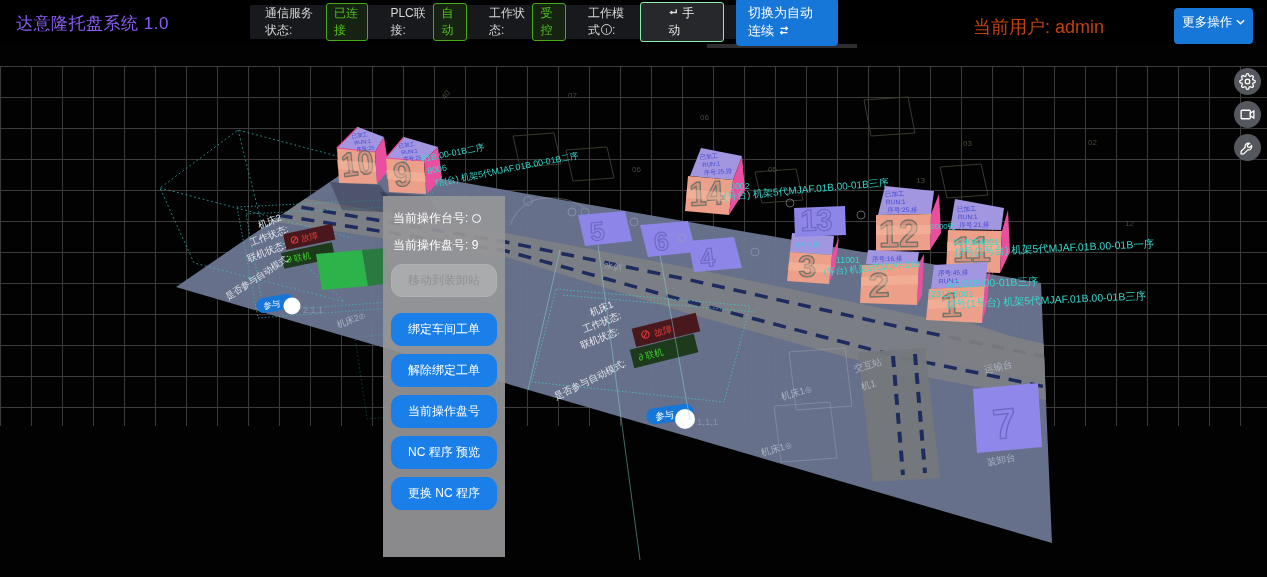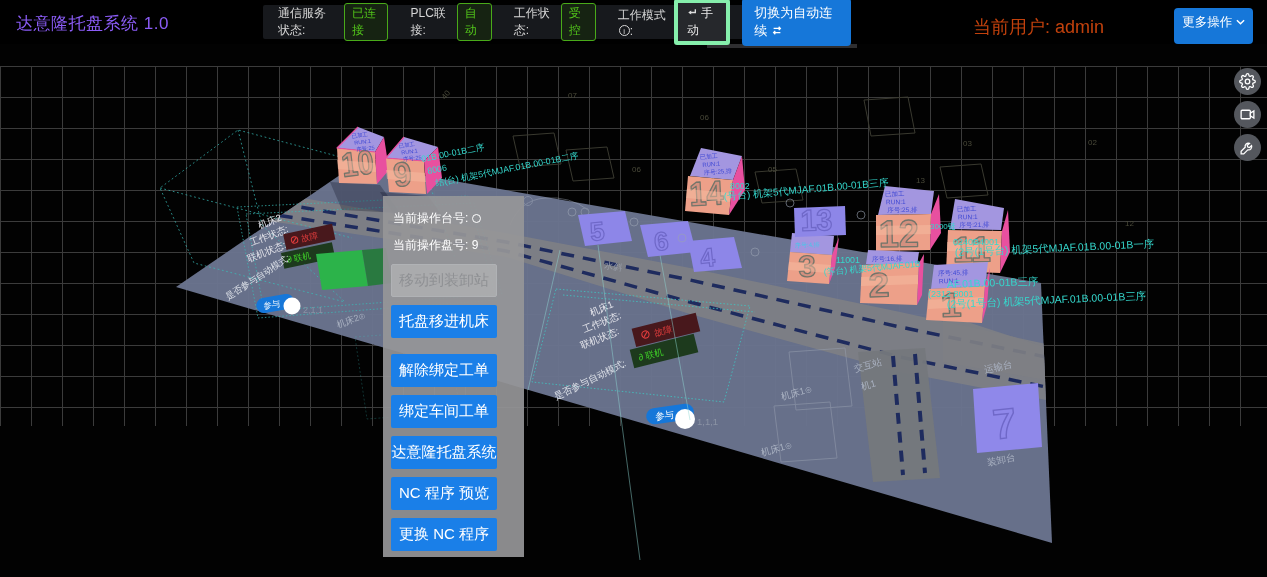--- a/index.html
+++ b/index.html
@@ -2,35 +2,35 @@
 <html><head>
 <meta charset="utf-8">
 <style>
 html,body{margin:0;padding:0;background:#000;width:1267px;height:577px;overflow:hidden;}
 *{box-sizing:border-box;font-family:"Liberation Sans",sans-serif;}
 #stage{position:relative;width:1267px;height:577px;background:#020202;}
 #scene{position:absolute;left:0;top:0;}
 
 #hdr{position:absolute;left:0;top:0;width:1267px;height:44px;background:#000;}
 #title{position:absolute;left:16px;top:12px;color:#8b5cf6;font-size:17px;font-weight:normal;letter-spacing:0.5px;}
-#statusbar{position:absolute;left:263px;top:5px;width:588px;height:34px;background:#17191d;border-radius:2px;display:flex;align-items:center;padding-left:15px;}
+#statusbar{position:absolute;left:250px;top:5px;width:588px;height:34px;background:#17191d;border-radius:2px;display:flex;align-items:center;padding-left:15px;}
 .slbl{color:#d6d6d6;font-size:12px;margin-right:6px;}
 .badge{font-size:12px;color:#52c41a;background:#162312;border:1px solid #49aa19;border-radius:3px;padding:1px 7px;margin-right:22px;}
-.key{font-size:12px;color:#e8e8e8;background:#26282c;border:4px solid #86efac;border-radius:3px;padding:2px 9px;margin-right:12px;}
+.key{font-size:12px;color:#e8e8e8;background:#26282c;border:1px solid #86efac;border-radius:3px;padding:2px 27px;margin-right:12px;}
 .ci{display:inline-block;width:11px;height:11px;border:1px solid #d6d6d6;border-radius:50%;font-size:8px;line-height:11px;text-align:center;vertical-align:1px;margin-left:1px;}
 #swbtn{font-size:13px;color:#fff;background:#1677d9;border-radius:4px;padding:6px 12px;}
 #user{position:absolute;left:973px;top:15px;color:#c2410c;font-size:18px;}
 #morebtn{position:absolute;left:1174px;top:8px;width:79px;height:36px;background:#1677d9;border-radius:4px;color:#fff;font-size:12.5px;text-align:center;line-height:28px;}
 
 .rbtn{position:absolute;left:1234px;width:27px;height:27px;border-radius:50%;background:#54575d;display:flex;align-items:center;justify-content:center;}
 
-#menu{position:absolute;left:383px;top:196px;width:141px;height:361px;background:rgba(150,150,152,0.92);padding:8px 8px 0 8px;}
+#menu{position:absolute;left:383px;top:196px;width:122px;height:361px;background:rgba(150,150,152,0.92);padding:8px 8px 0 8px;}
 .mcirc{display:inline-block;width:9px;height:9px;border:1.5px solid #fff;border-radius:50%;vertical-align:-1px;}
 #menu .info{color:#fff;font-size:12px;margin:6px 0 10px 2px;}
-#menu .btn{width:106px;height:33px;background:#1a7fe8;color:#fff;font-size:15px;display:flex;align-items:center;justify-content:center;margin-bottom:8px;border-radius:2px;}
+#menu .btn{width:106px;height:33px;background:#1a7fe8;color:#fff;font-size:12px;display:flex;align-items:center;justify-content:center;margin-bottom:8px;border-radius:11px;}
 #menu .btn.dis{background:rgba(200,200,200,0.45);color:#8f9194;border:1px solid #b0b2b5;}
 #menu .sep{height:8px;}
 </style>
 </head>
 <body>
 <div id="stage">
 <svg id="scene" width="1267" height="577" viewBox="0 0 1267 577">
   <defs>
     <clipPath id="planeclip">
           <polygon points="176,287 356,164 1041,283 1052,543"></polygon>
@@ -432,21 +432,20 @@
     </div>
 <div class="rbtn" style="top:134px">
       <svg width="17" height="17" viewBox="0 0 24 24" fill="none" stroke="#fff" stroke-width="1.8">
         <path d="M14.7 6.3a4.5 4.5 0 0 0-6 5.3L3 17.3V21h3.7l5.7-5.7a4.5 4.5 0 0 0 5.3-6l-2.8 2.8-2.5-.7-.7-2.5z"></path>
       </svg>
     </div>
 <div id="menu">
   <div class="info">当前操作台号: <span class="mcirc"></span></div>
   <div class="info">当前操作盘号: 9</div>
   <div class="btn dis">移动到装卸站</div>
-  <div class="btn">托盘移进机床</div>
   <div class="sep"></div>
+  <div class="btn">绑定车间工单</div>
   <div class="btn">解除绑定工单</div>
-  <div class="btn">绑定车间工单</div>
-  <div class="btn">达意隆托盘系统</div>
+  <div class="btn">当前操作盘号</div>
   <div class="btn">NC 程序 预览</div>
   <div class="btn">更换 NC 程序</div>
 </div>
 </div>
 
 </body></html>

